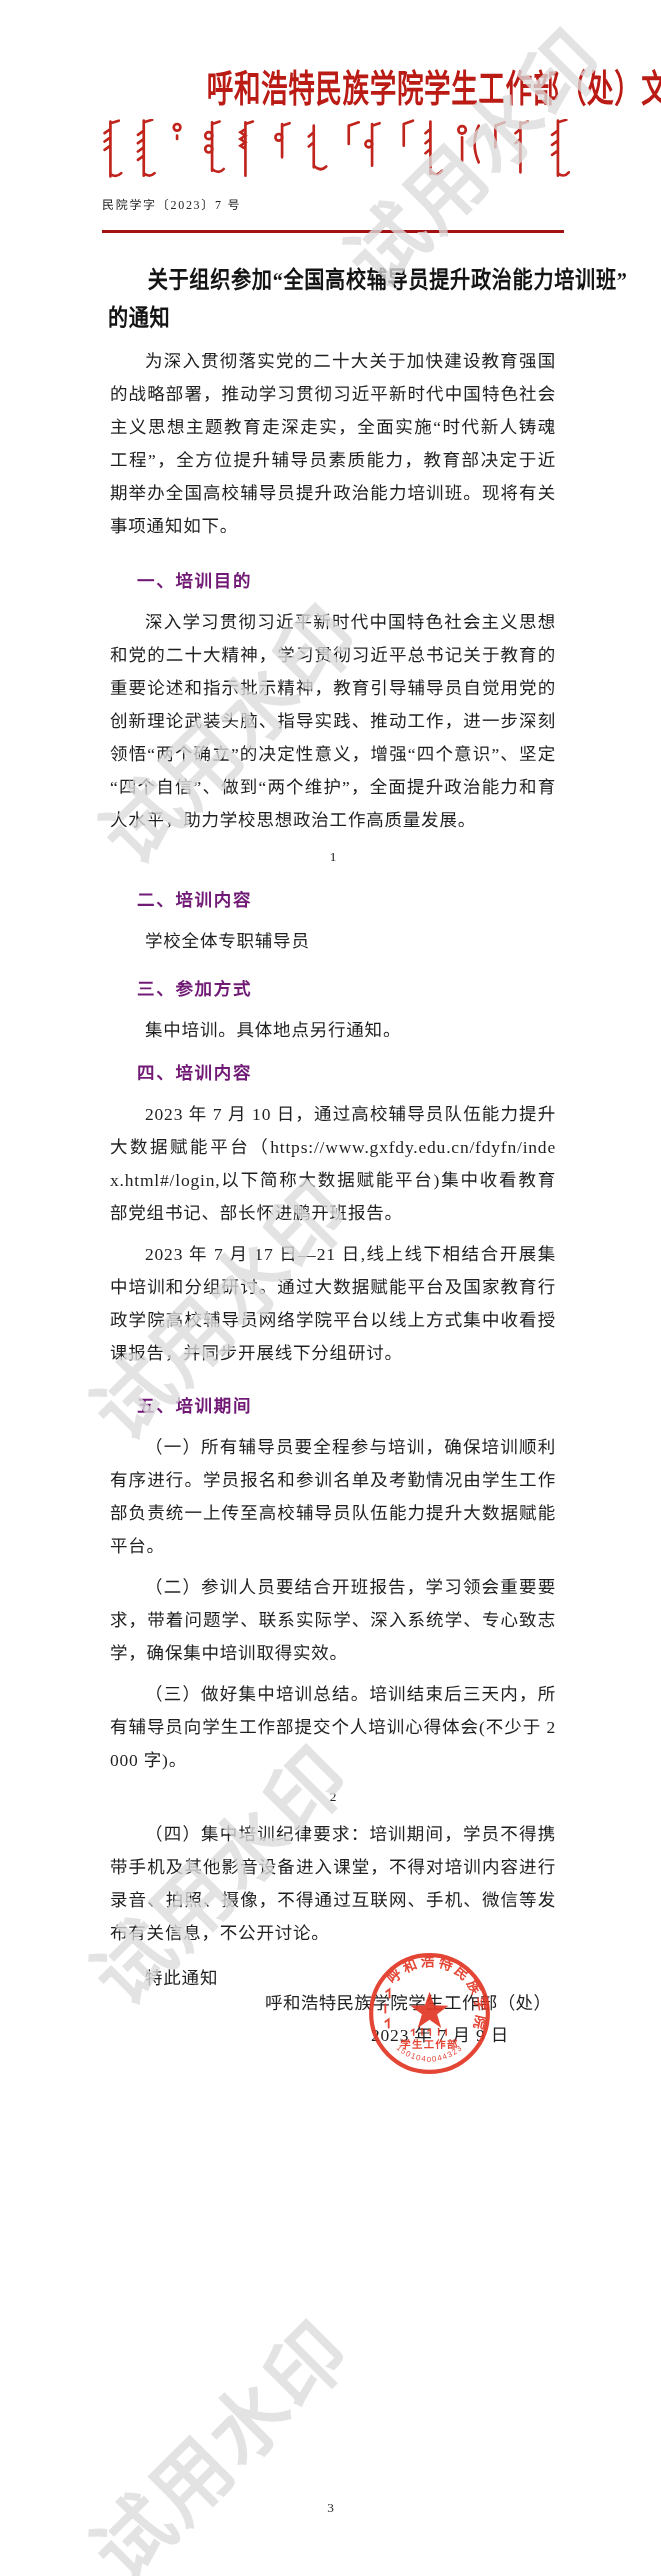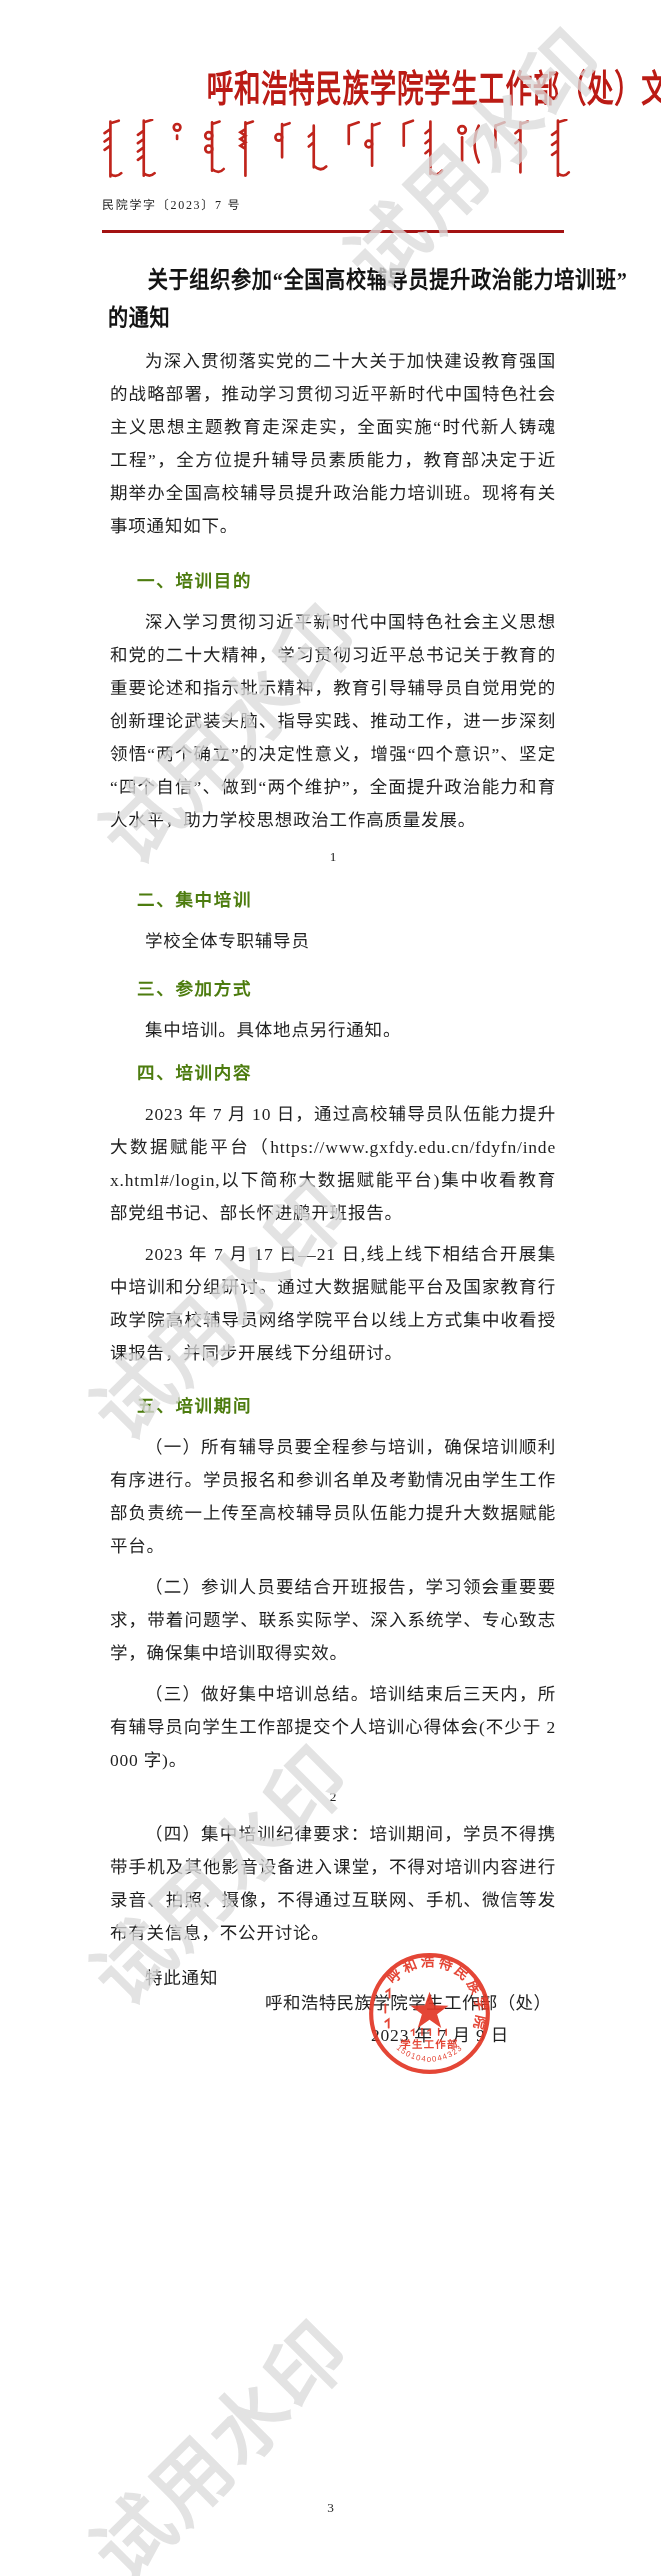--- a/index.html
+++ b/index.html
@@ -59,21 +59,21 @@
   }
   .para{
     font-size:17.5px;line-height:33px;letter-spacing:0.8px;
     text-align:justify;text-indent:2em;
     word-break:break-all;
     margin:8px;
   }
   .sec-heading{
     font-family:"Liberation Sans", sans-serif;
     font-weight:bold;font-size:17.5px;line-height:33px;
-    letter-spacing:1.7px;text-indent:2em;color:#4d7c0f;
+    letter-spacing:1.7px;text-indent:2em;color:#701a75;
   }
   .mt26{margin-top:22px;} .mt20{margin-top:16.7px;} .mt18{margin-top:15px;}
   .mt12{margin-top:10px;} .mt24{margin-top:20px;}
   .page-num{
     height:23px;line-height:23px;text-align:center;
     font-size:13.3px;color:#222;letter-spacing:0;text-indent:0;
   }
   .page-num-1{margin-top:6.7px;}
   .page-num-2{margin-top:1.7px;}
   .page-num-3{position:absolute;left:0;width:661px;top:2496px;}
@@ -164,21 +164,21 @@
     </div>
 
 
     <p class="para">为深入贯彻落实党的二十大关于加快建设教育强国的战略部署，推动学习贯彻习近平新时代中国特色社会主义思想主题教育走深走实，全面实施“时代新人铸魂工程”，全方位提升辅导员素质能力，教育部决定于近期举办全国高校辅导员提升政治能力培训班。现将有关事项通知如下。</p>
 
     <div class="sec-heading mt26">一、培训目的</div>
     <p class="para">深入学习贯彻习近平新时代中国特色社会主义思想和党的二十大精神，学习贯彻习近平总书记关于教育的重要论述和指示批示精神，教育引导辅导员自觉用党的创新理论武装头脑、指导实践、推动工作，进一步深刻领悟“两个确立”的决定性意义，增强“四个意识”、坚定“四个自信”、做到“两个维护”，全面提升政治能力和育人水平，助力学校思想政治工作高质量发展。</p>
 
     <div class="page-num page-num-1">1</div>
 
-    <div class="sec-heading mt20">二、集中培训</div>
+    <div class="sec-heading mt20">二、培训内容</div>
     <p class="para">学校全体专职辅导员</p>
 
     <div class="sec-heading mt18">三、参加方式</div>
     <p class="para">集中培训。具体地点另行通知。</p>
 
     <div class="sec-heading mt12">四、培训内容</div>
     <p class="para">2023 年 7 月 10 日，通过高校辅导员队伍能力提升大数据赋能平台（https://www.gxfdy.edu.cn/fdyfn/index.html#/login,以下简称大数据赋能平台)集中收看教育部党组书记、部长怀进鹏开班报告。</p>
     <p class="para">2023 年 7 月 17 日—21 日,线上线下相结合开展集中培训和分组研讨。通过大数据赋能平台及国家教育行政学院高校辅导员网络学院平台以线上方式集中收看授课报告，并同步开展线下分组研讨。</p>
 
     <div class="sec-heading mt24">五、培训期间</div>

